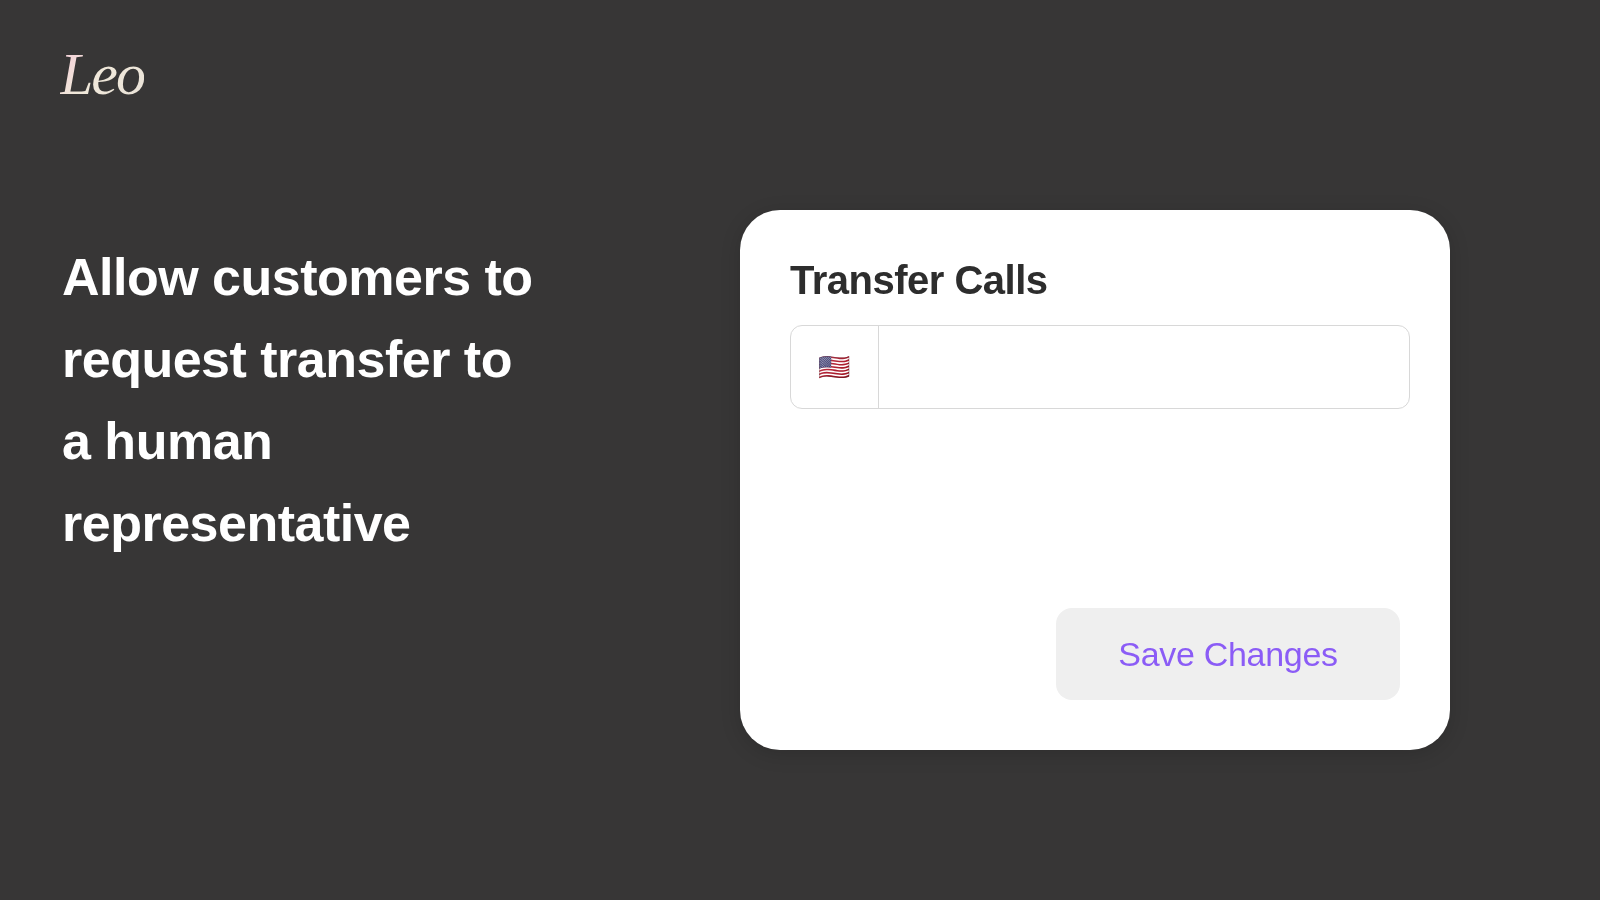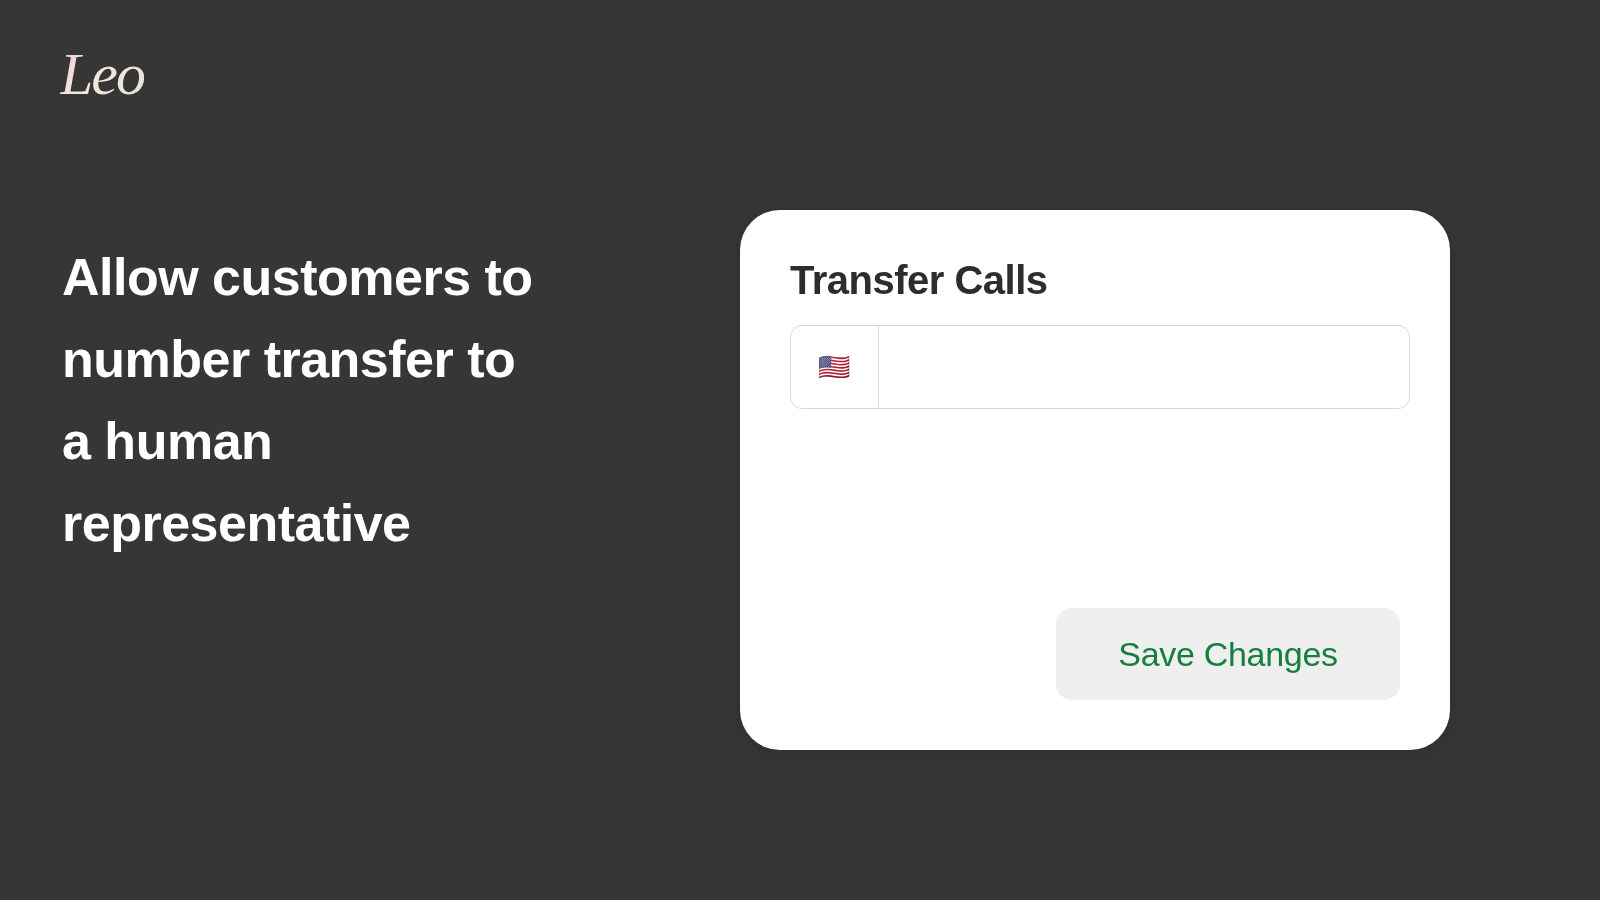--- a/index.html
+++ b/index.html
@@ -120,32 +120,32 @@
     .save-button {
       position: absolute;
       bottom: 50px;
       right: 50px;
       width: 344px;
       height: 92px;
       background-color: #EFEFEF;
       border: none;
       border-radius: 16px;
       font-size: 34px;
-      color: #15803d;
+      color: #8b5cf6;
       cursor: pointer;
       font-family: inherit;
       letter-spacing: -0.3px;
     }
   </style>
 </head>
 <body>
 
 <div class="logo">Leo</div>
 
-<div class="tagline">Allow customers to number transfer to a human representative</div>
+<div class="tagline">Allow customers to request transfer to a human representative</div>
 
 <div class="card">
   <div class="card-title">Transfer Calls</div>
 
 
   <div class="phone-field">
     <div class="flag-selector">
       <span>🇺🇸</span>
     </div>
   </div>

